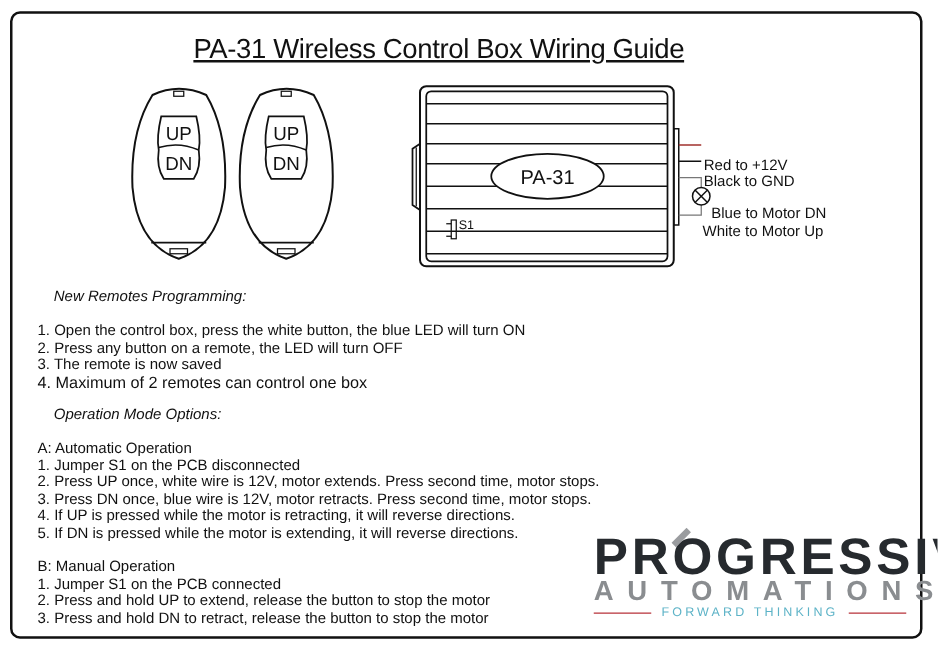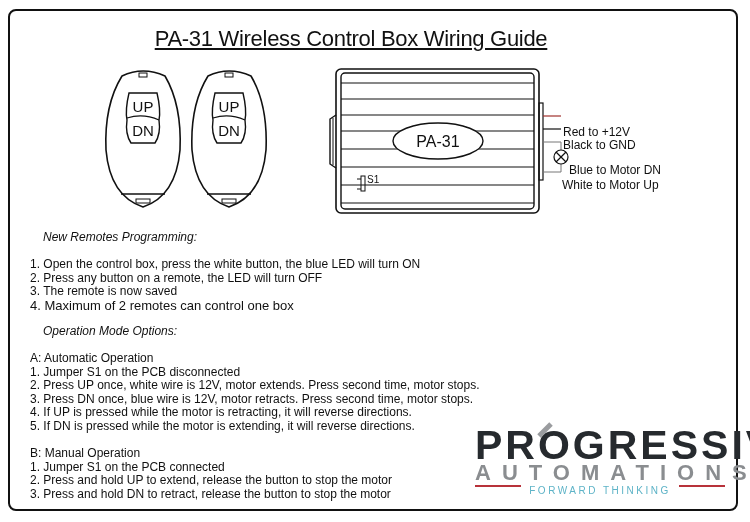--- a/index.html
+++ b/index.html
@@ -6,21 +6,21 @@
   body { width:750px; height:522px; position:relative; overflow:hidden; font-family:"Liberation Sans", sans-serif; color:#111; }
   .frame { position:absolute; left:8px; top:9px; width:730px; height:502px; border:2px solid #111; border-radius:8px; box-sizing:border-box; }
   .title { position:absolute; left:0; width:702px; top:26px; text-align:center; font-size:22px; text-decoration:underline; letter-spacing:-0.3px; }
   svg.fig { position:absolute; left:0; top:0; }
   .wire-label { position:absolute; font-size:12px; white-space:nowrap;margin-top:16px; }
   .heading { position:absolute; left:43px; font-size:12px; font-style:italic; }
   .line { position:absolute; left:30px; font-size:12px; white-space:nowrap; }
   .logo { position:absolute; left:475px; top:428px; width:250px; }
   .logo-top { font-size:41px; font-weight:bold; color:#262a2e; letter-spacing:3px; line-height:34px; position:relative; }
   .logo-mid { font-size:22px; font-weight:bold; color:#8a8d90; letter-spacing:11px; line-height:22px; }
-  .logo-bot { display:flex; gap:8px; margin-top:1px; }
+  .logo-bot { display:flex; align-items:center; gap:8px; margin-top:1px; }
   .logo-bot .rule { flex:1; height:1.5px; background:#b8323a; }
   .logo-bot span { font-size:10px; color:#5db3c7; letter-spacing:2.5px; }
 </style>
 </head>
 <body>
 
 <div class="frame"></div>
 
 <div class="title">PA-31 Wireless Control Box Wiring Guide</div>
 

